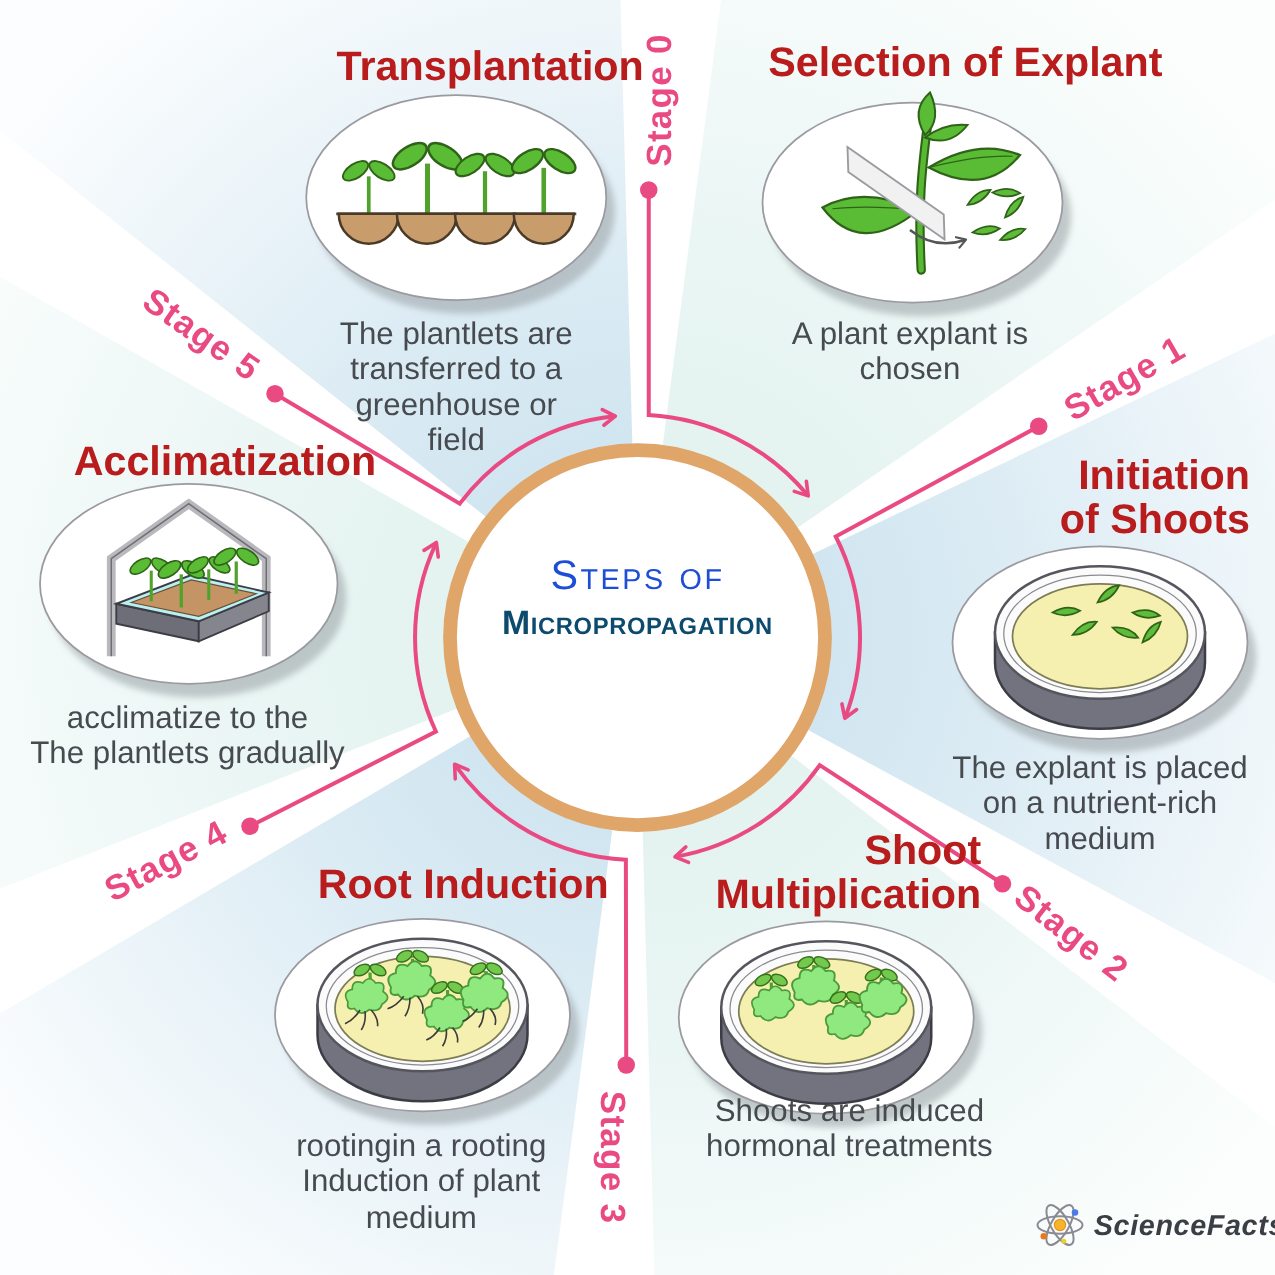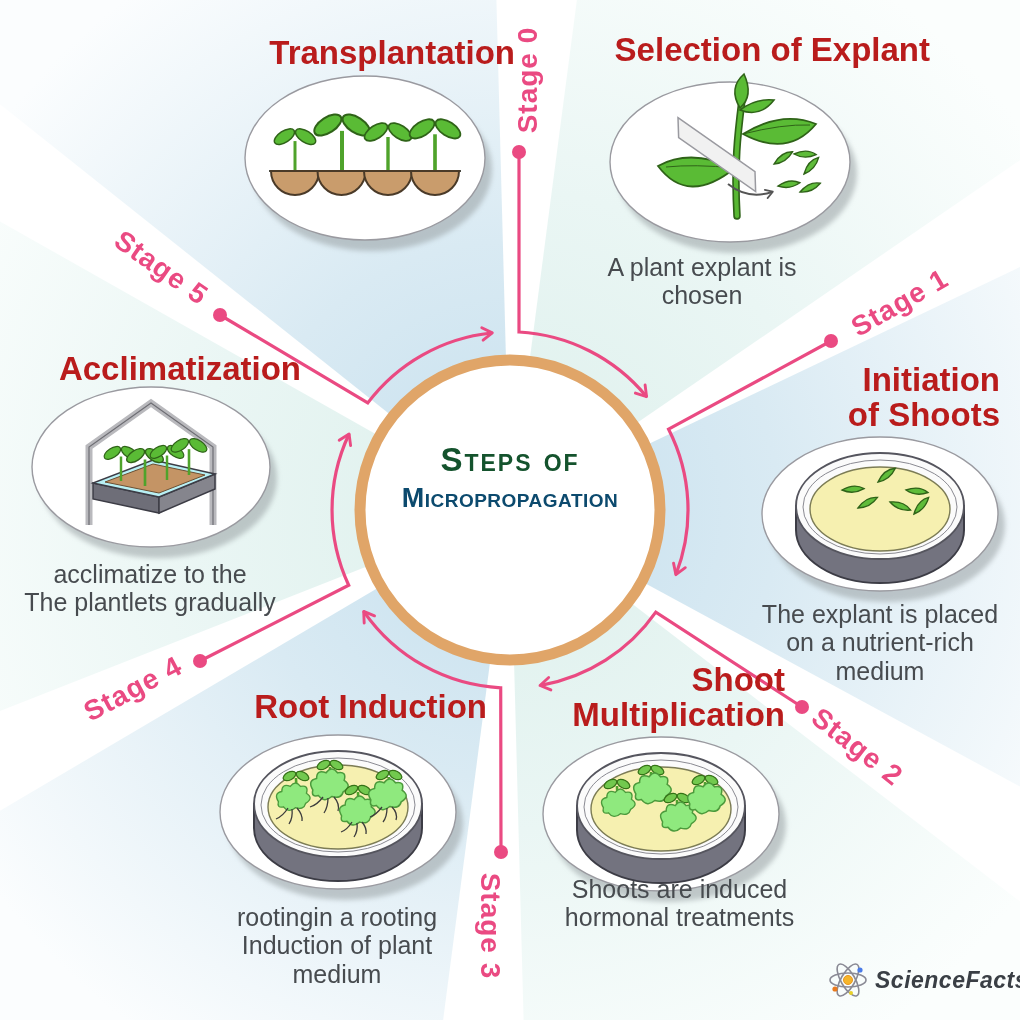--- a/index.html
+++ b/index.html
@@ -12,21 +12,21 @@
   .heading{color:#b91c1c;font-weight:700;font-size:33px;line-height:1.06;text-align:right;}
   .heading div{white-space:nowrap;}
   .desc{color:#474b4f;font-weight:400;font-size:25px;line-height:1.13;text-align:center;}
   .desc div{white-space:nowrap;}
   .stage-label{
     color:#ea4a82;font-weight:700;font-size:28px;letter-spacing:1px;
     width:130px;height:30px;line-height:30px;text-align:center;white-space:nowrap;
   }
   #center-title{left:350px;top:441px;width:320px;text-align:center;}
   #center-title .l1{
-    font-variant:small-caps;font-weight:700;font-size:33px;letter-spacing:2px;color:#14532d;
+    font-variant:small-caps;font-weight:400;font-size:33px;letter-spacing:2px;color:#1d4ed8;
   }
   #center-title .l2{
     font-variant:small-caps;font-weight:700;font-size:27px;letter-spacing:0.5px;color:#0c4a6e;margin-top:4px;
   }
   #logo{left:826px;top:958px;display:flex;align-items:center;gap:5px;}
   #logo .site{font-size:23px;font-weight:700;font-style:italic;color:#3a3f45;letter-spacing:0.5px;}
 </style>
 </head>
 <body>
 
@@ -211,25 +211,31 @@
       <use href="#seedling" transform="translate(-6,19) scale(0.78)"></use>
       <use href="#seedling" transform="translate(16,13) scale(0.72)"></use>
       <use href="#seedling" transform="translate(38,8) scale(0.76)"></use>
     </g>
   </g>
 </svg>
 
   <div class="txt heading" style="left:215px;top:36px;width:300px;">
     <div>Transplantation</div>
   </div>
+  <div class="txt desc" style="left:240px;top:253px;width:250px;">
+    <div>The plantlets are</div>
+    <div>transferred to a</div>
+    <div>greenhouse or</div>
+    <div>field</div>
+  </div>
 
   <div class="txt heading" style="left:530px;top:33px;width:400px;">
     <div>Selection of Explant</div>
   </div>
-  <div class="txt desc" style="left:577px;top:253px;width:250px;">
+  <div class="txt desc" style="left:603px;top:253px;width:250px;">
     <div>A plant explant is</div>
     <div>chosen</div>
   </div>
 
   <div class="txt heading" style="left:760px;top:363px;width:240px;">
     <div>Initiation</div>
     <div>of Shoots</div>
   </div>
   <div class="txt desc" style="left:755px;top:600px;width:250px;">
     <div>The explant is placed</div>

